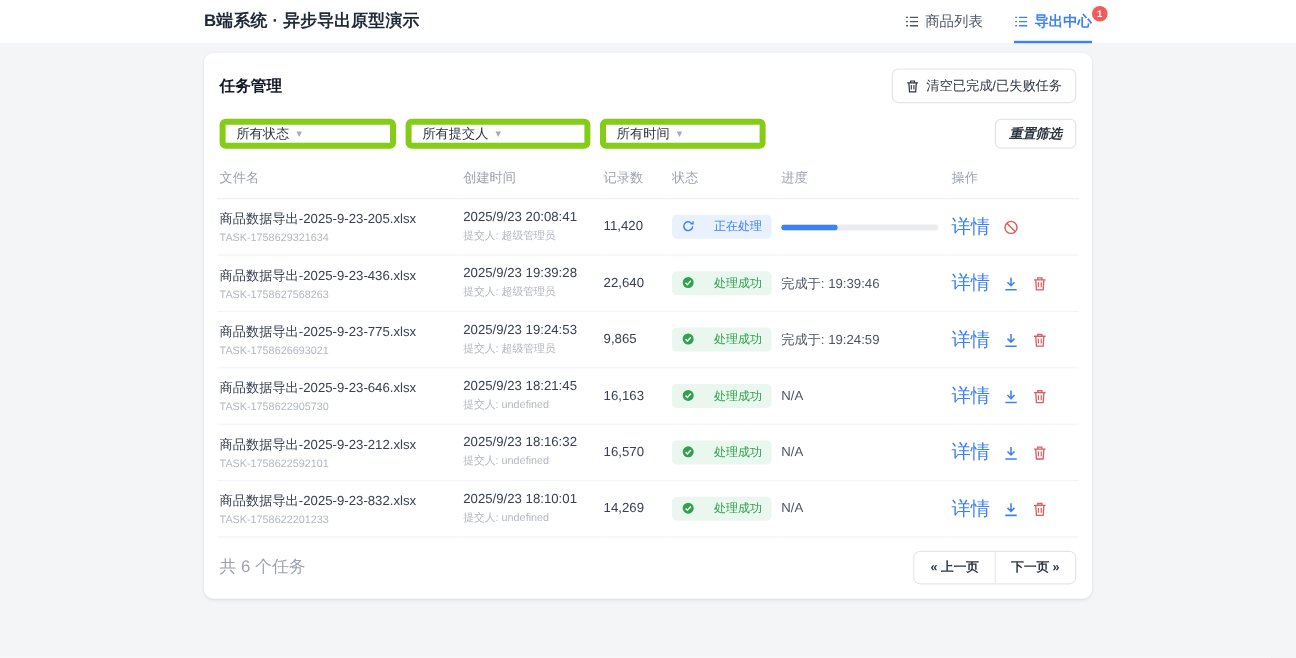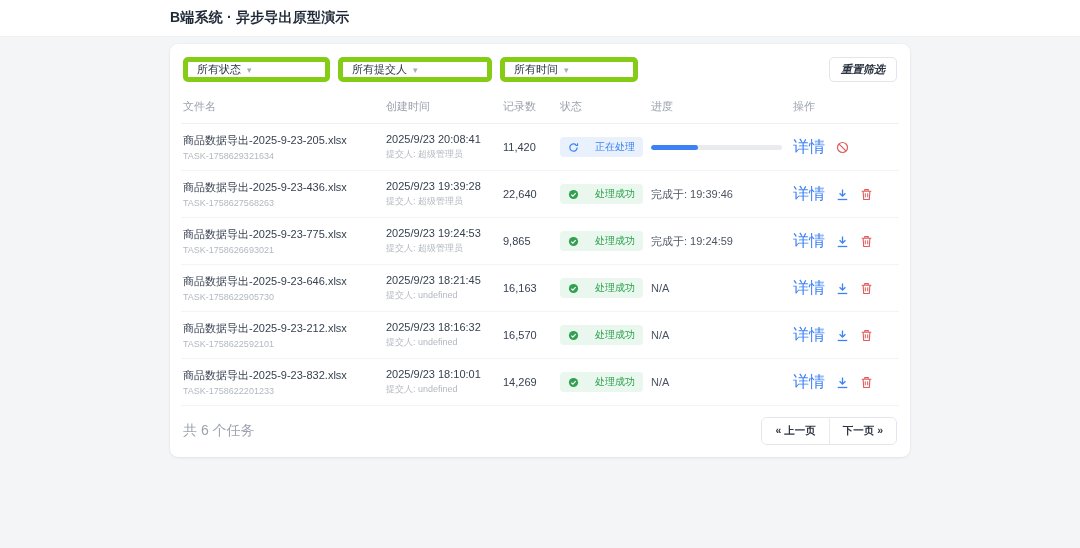--- a/index.html
+++ b/index.html
@@ -115,26 +115,55 @@
     padding: 6px 13px; cursor: pointer; font-family: inherit;
   }
   .pager button + button { border-left: 1px solid #E8EAED; }
 </style>
 </head>
 <body>
 
 <div class="topbar">
   <div class="topbar-inner">
     <div class="page-title">B端系统 · 异步导出原型演示</div>
+    <div class="nav">
+      <div class="nav-item">
+        <span class="nav-icon">
+          <svg viewBox="0 0 12 12">
+              <path d="M1 2.5h1.6M4.2 2.5H11M1 6h1.6M4.2 6H11M1 9.5h1.6M4.2 9.5H11" fill="none" stroke="currentColor" stroke-width="1.2"></path>
+            </svg>
+        </span>
+        <span>商品列表</span>
+      </div>
+      <div class="nav-item active">
+        <span class="nav-icon">
+          <svg viewBox="0 0 12 12">
+              <path d="M1 2.5h1.6M4.2 2.5H11M1 6h1.6M4.2 6H11M1 9.5h1.6M4.2 9.5H11" fill="none" stroke="currentColor" stroke-width="1.2"></path>
+            </svg>
+        </span>
+        <span>导出中心</span>
+        <span class="nav-badge">1</span>
+      </div>
+    </div>
   </div>
 </div>
 
 <div class="container">
   <div class="card">
 
+    <div class="card-header">
+      <div class="card-title">任务管理</div>
+      <button class="btn-clear">
+        <svg viewBox="0 0 12 13">
+            <path d="M1.2 3.2h9.6M4.3 3.2V1.6h3.4v1.6M2.6 3.2l.6 8.3h5.6l.6-8.3" fill="none" stroke="currentColor" stroke-width="1.1"></path>
+            <path d="M4.8 5.3v4M7.2 5.3v4" stroke="currentColor" stroke-width="1"></path>
+          </svg>
+        <span>清空已完成/已失败任务</span>
+      </button>
+    </div>
 
     <div class="filters">
       <div class="select sel-status">
         <span>所有状态</span>
         <span class="caret">▾</span>
       </div>
       <div class="select sel-submitter">
         <span>所有提交人</span>
         <span class="caret">▾</span>
       </div>

